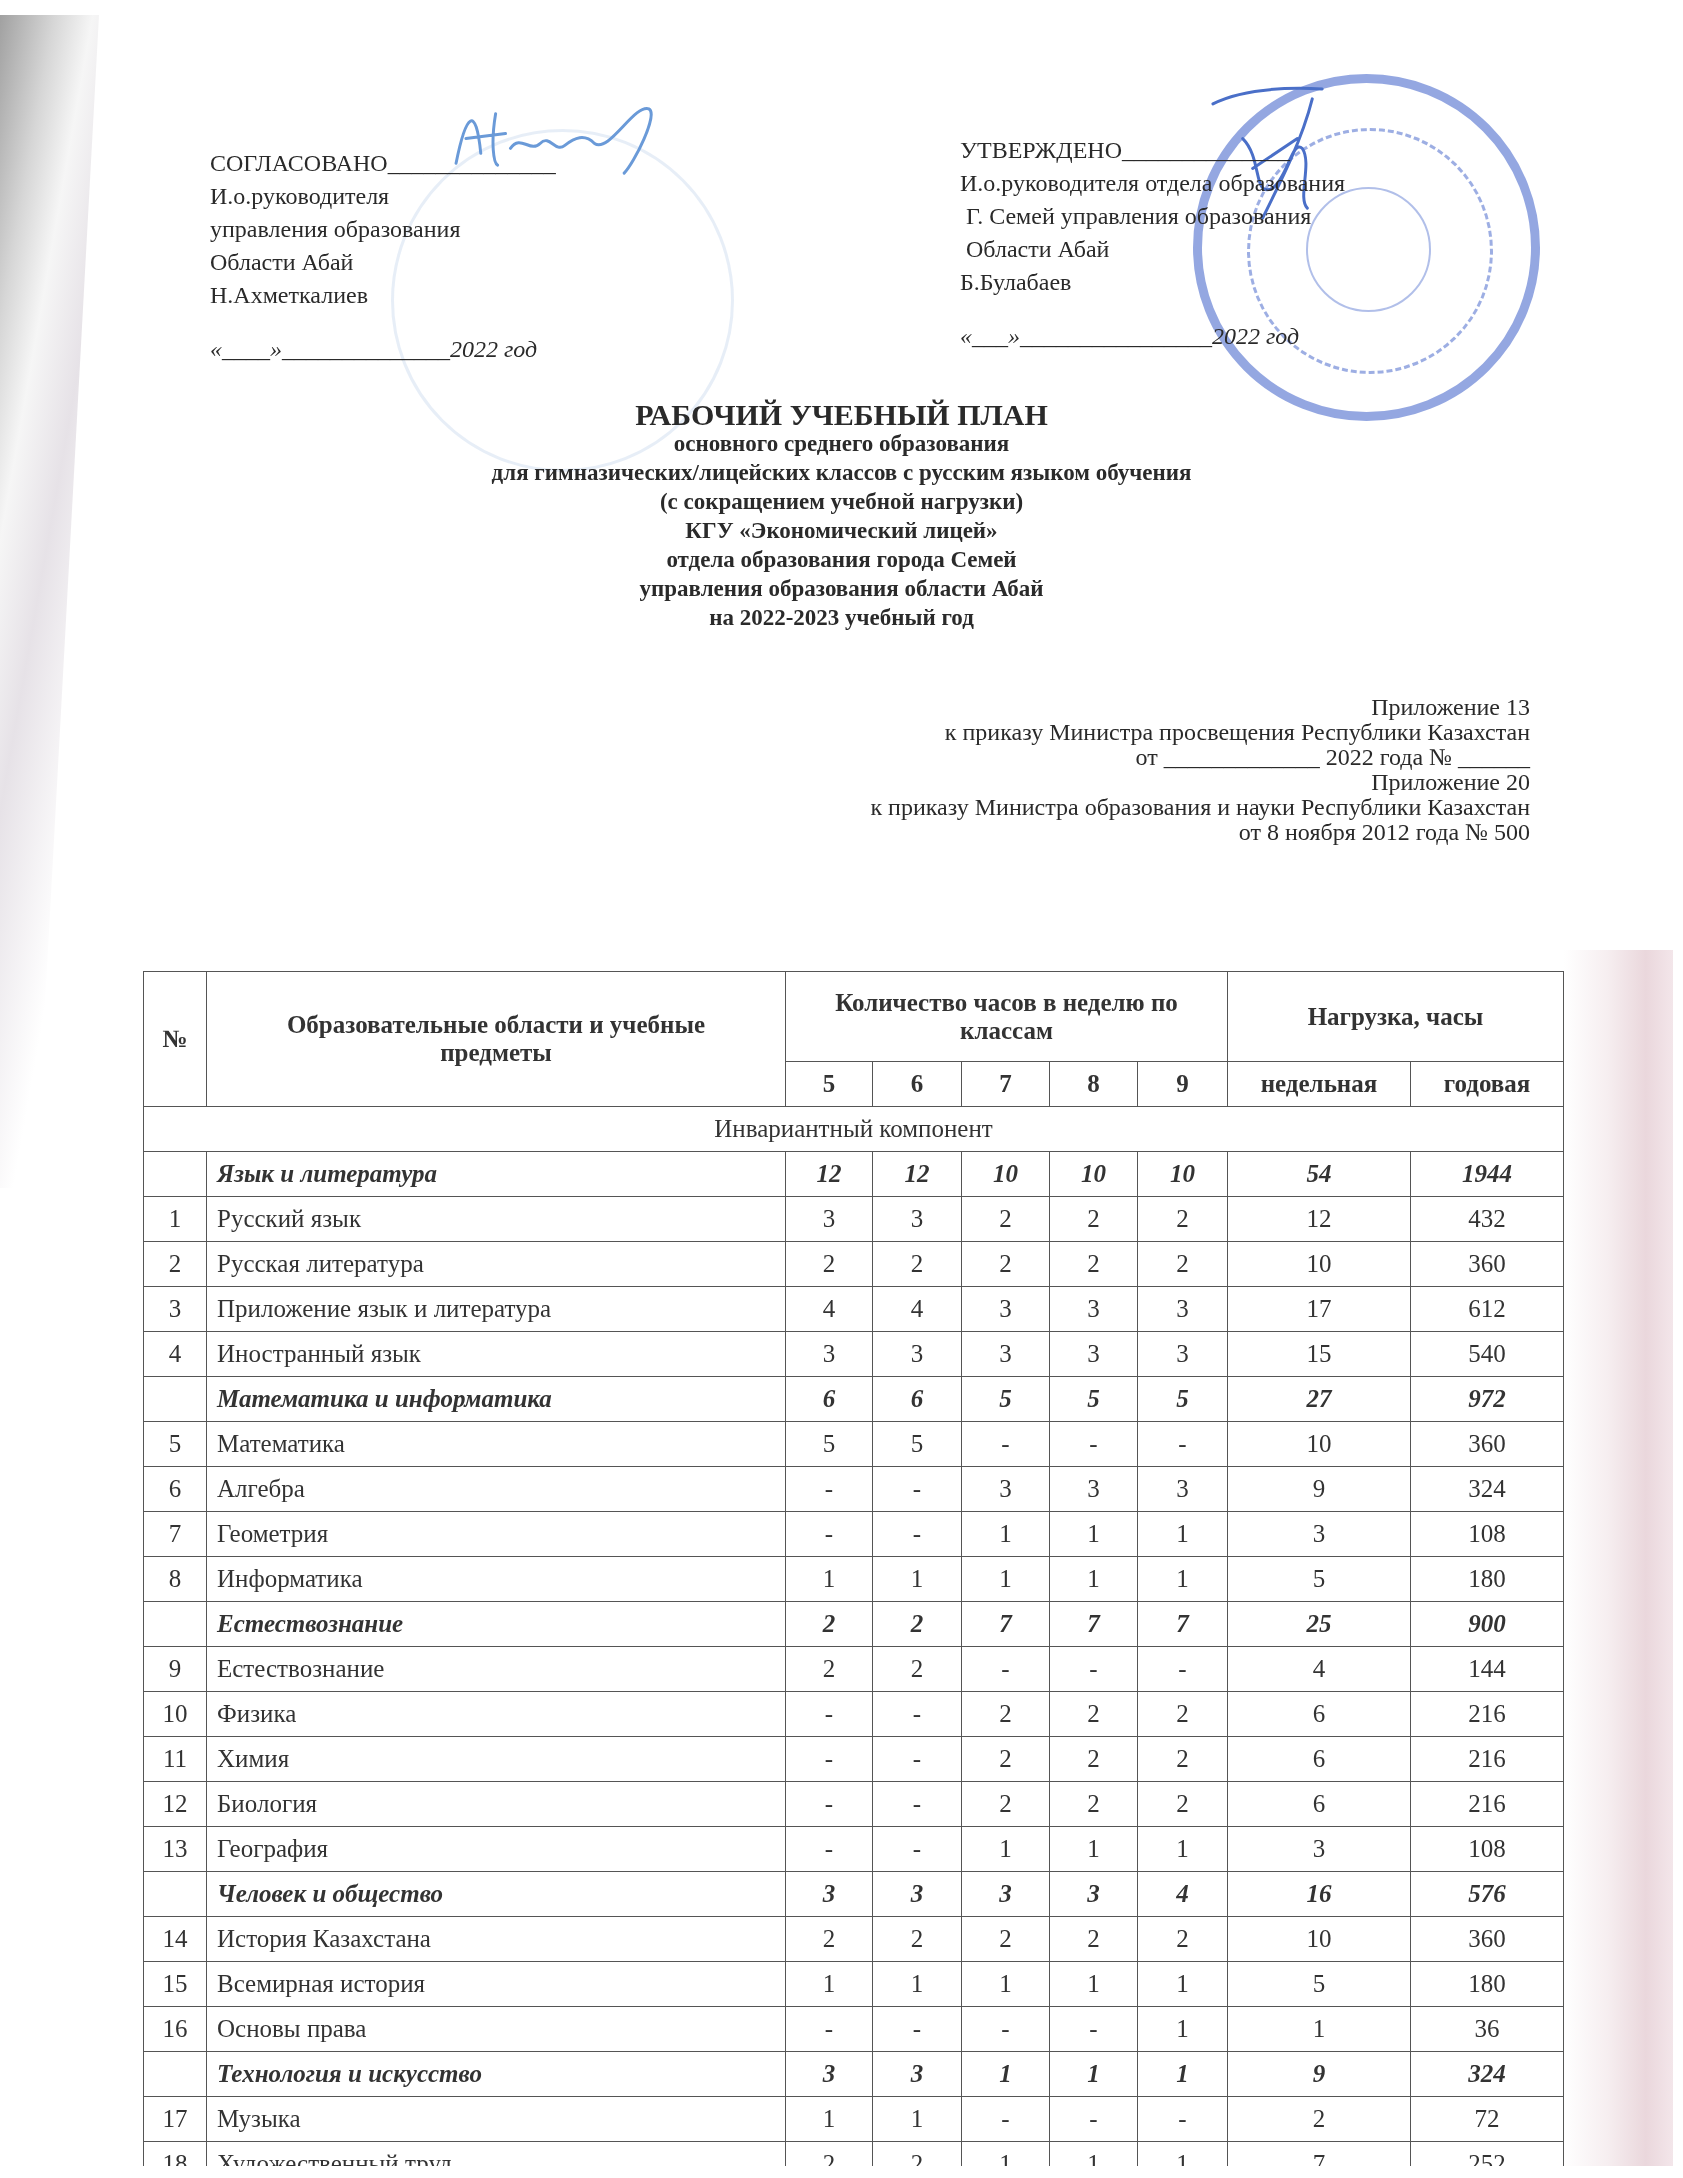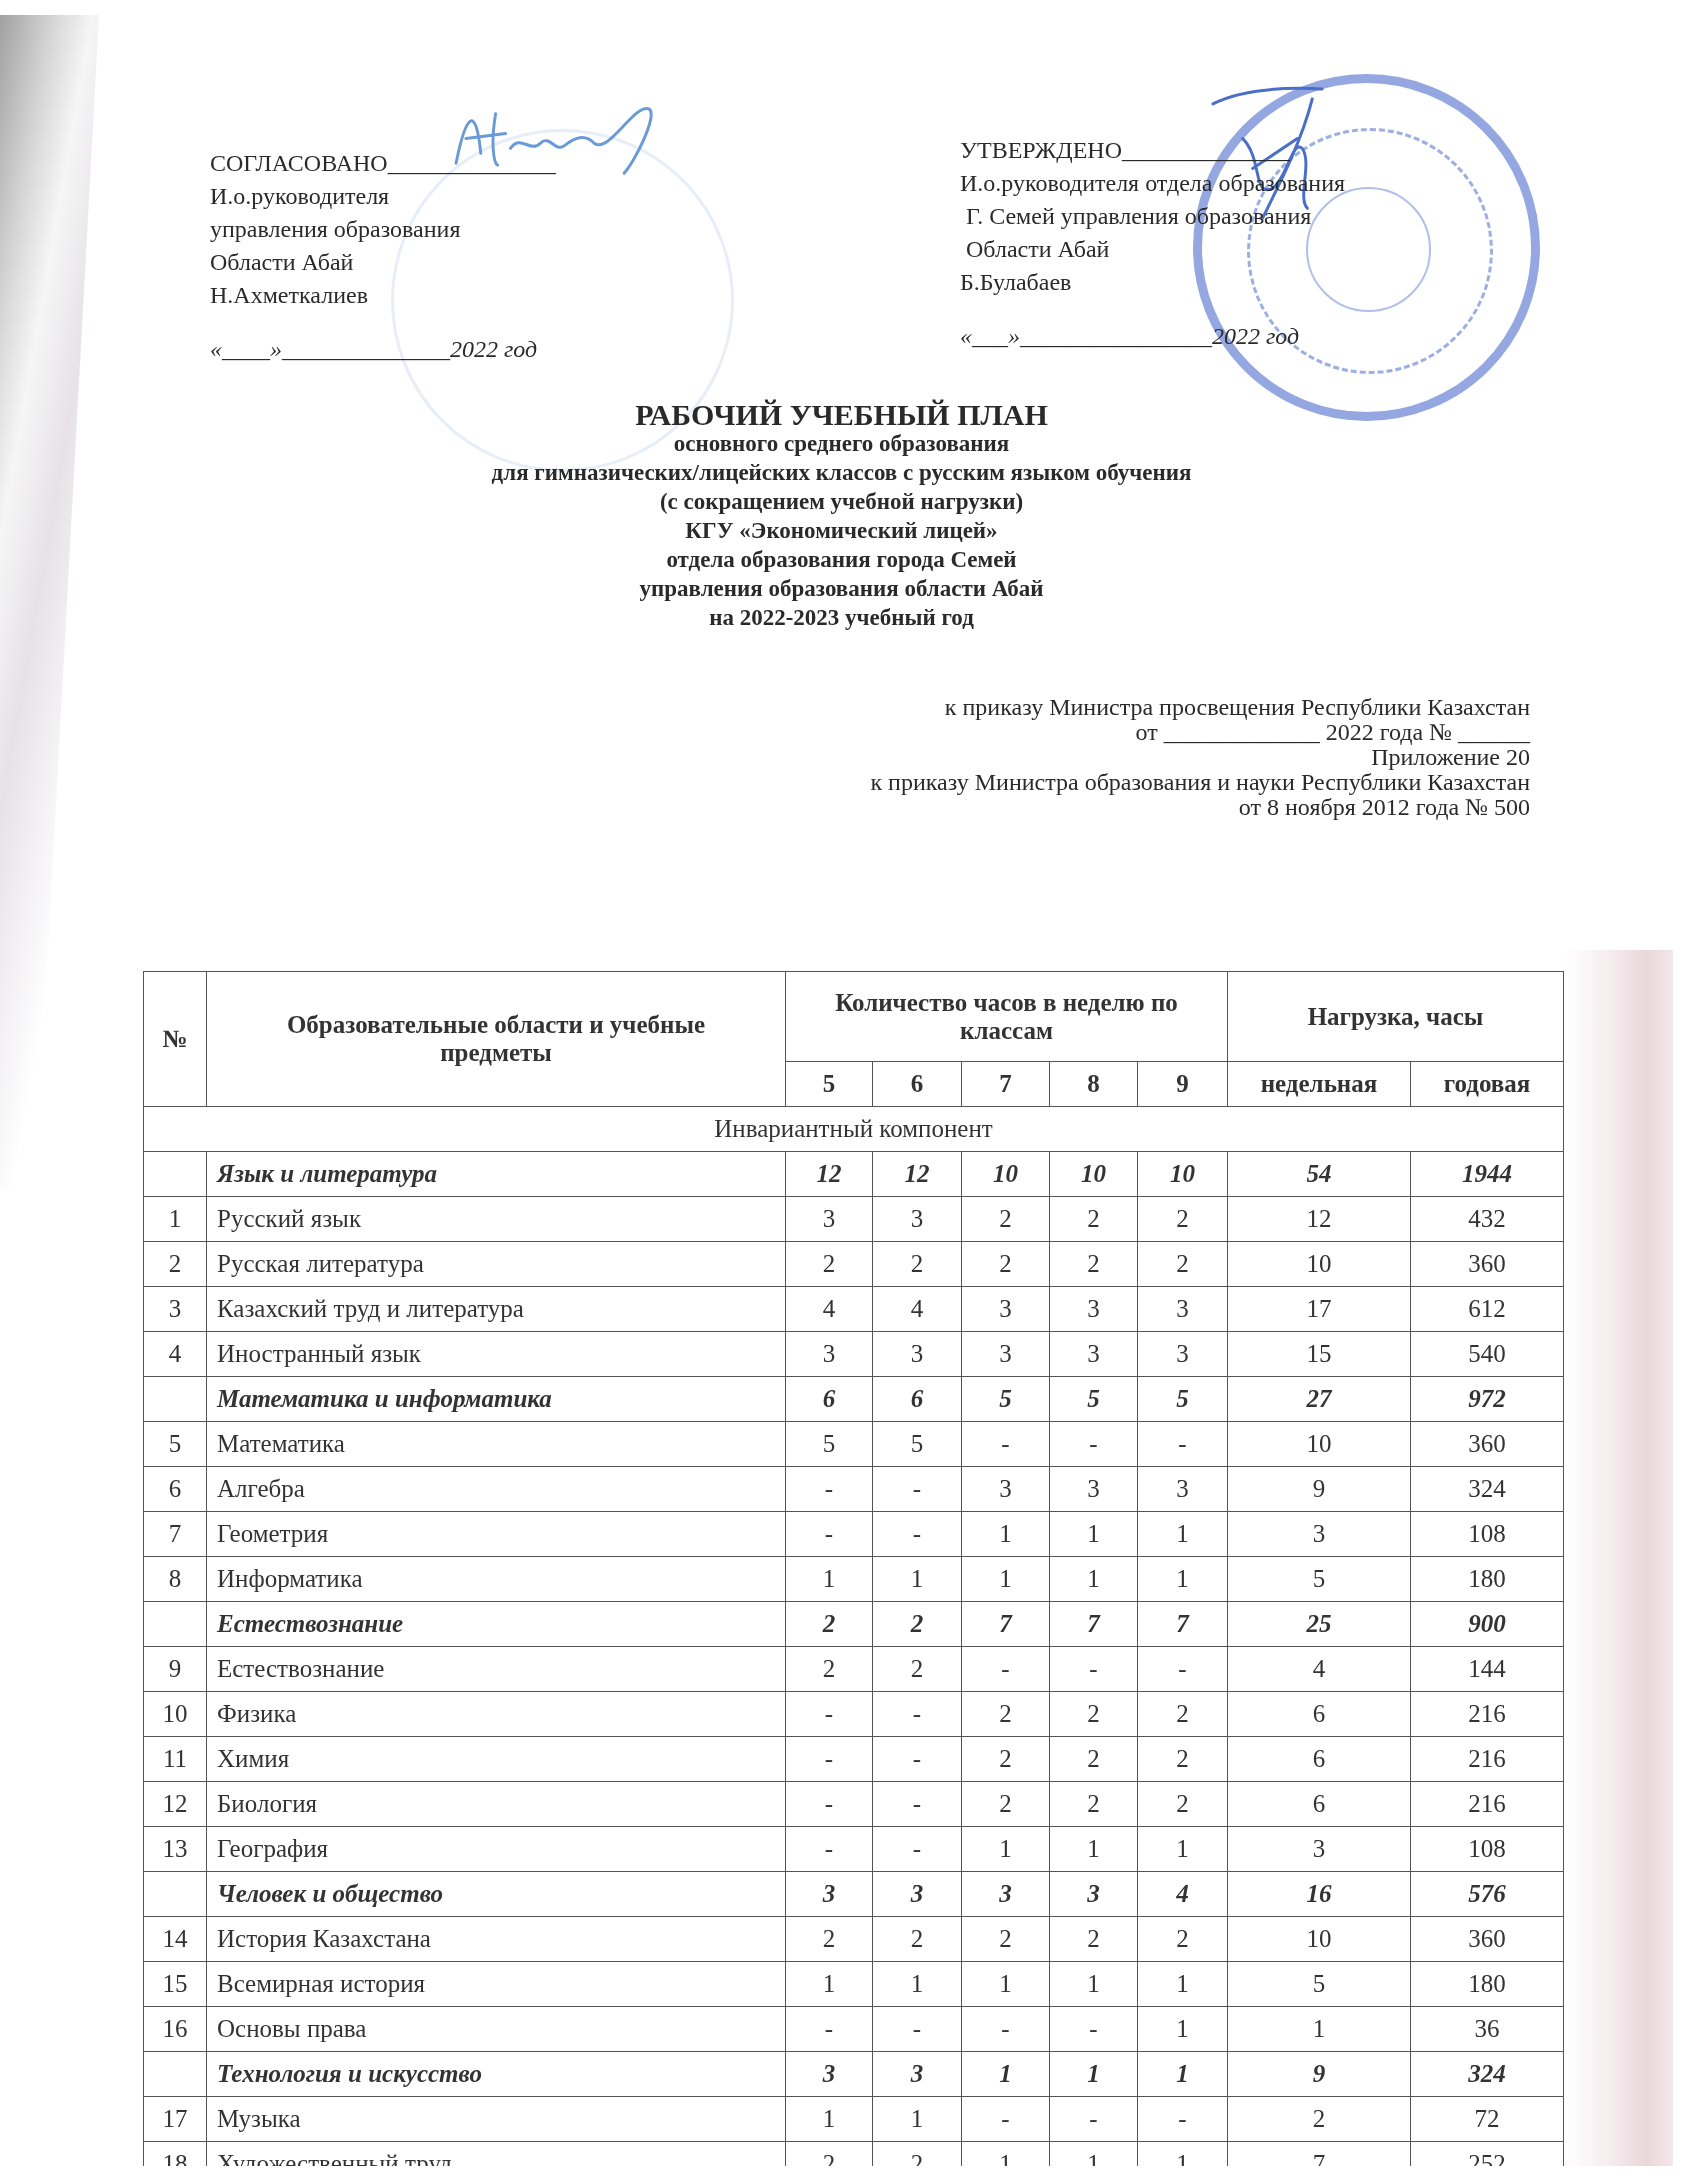--- a/index.html
+++ b/index.html
@@ -79,20 +79,21 @@
   <div>основного среднего образования</div>
   <div>для гимназических/лицейских классов с русским языком обучения</div>
   <div>(с сокращением учебной нагрузки)</div>
   <div>КГУ «Экономический лицей»</div>
   <div>отдела образования  города Семей</div>
   <div>управления образования области Абай</div>
   <div>на 2022-2023 учебный год</div>
 </div>
 
 <div class="appendix">
+  <div>Приложение 13</div>
   <div>к приказу Министра просвещения Республики Казахстан</div>
   <div>от _____________ 2022 года № ______</div>
   <div>Приложение 20</div>
   <div>к приказу Министра образования и науки Республики Казахстан</div>
   <div>от 8 ноября 2012 года № 500</div>
 </div>
 
 <table>
   <colgroup>
     <col style="width:63px">
@@ -154,21 +155,21 @@
         <td>2</td>
         <td>2</td>
         <td>2</td>
         <td>2</td>
         <td>2</td>
         <td>10</td>
         <td>360</td>
       </tr>
       <tr class="subject">
         <td>3</td>
-        <td class="name">Казахский труд и литература</td>
+        <td class="name">Приложение язык и литература</td>
         <td>4</td>
         <td>4</td>
         <td>3</td>
         <td>3</td>
         <td>3</td>
         <td>17</td>
         <td>612</td>
       </tr>
       <tr class="subject">
         <td>4</td>

